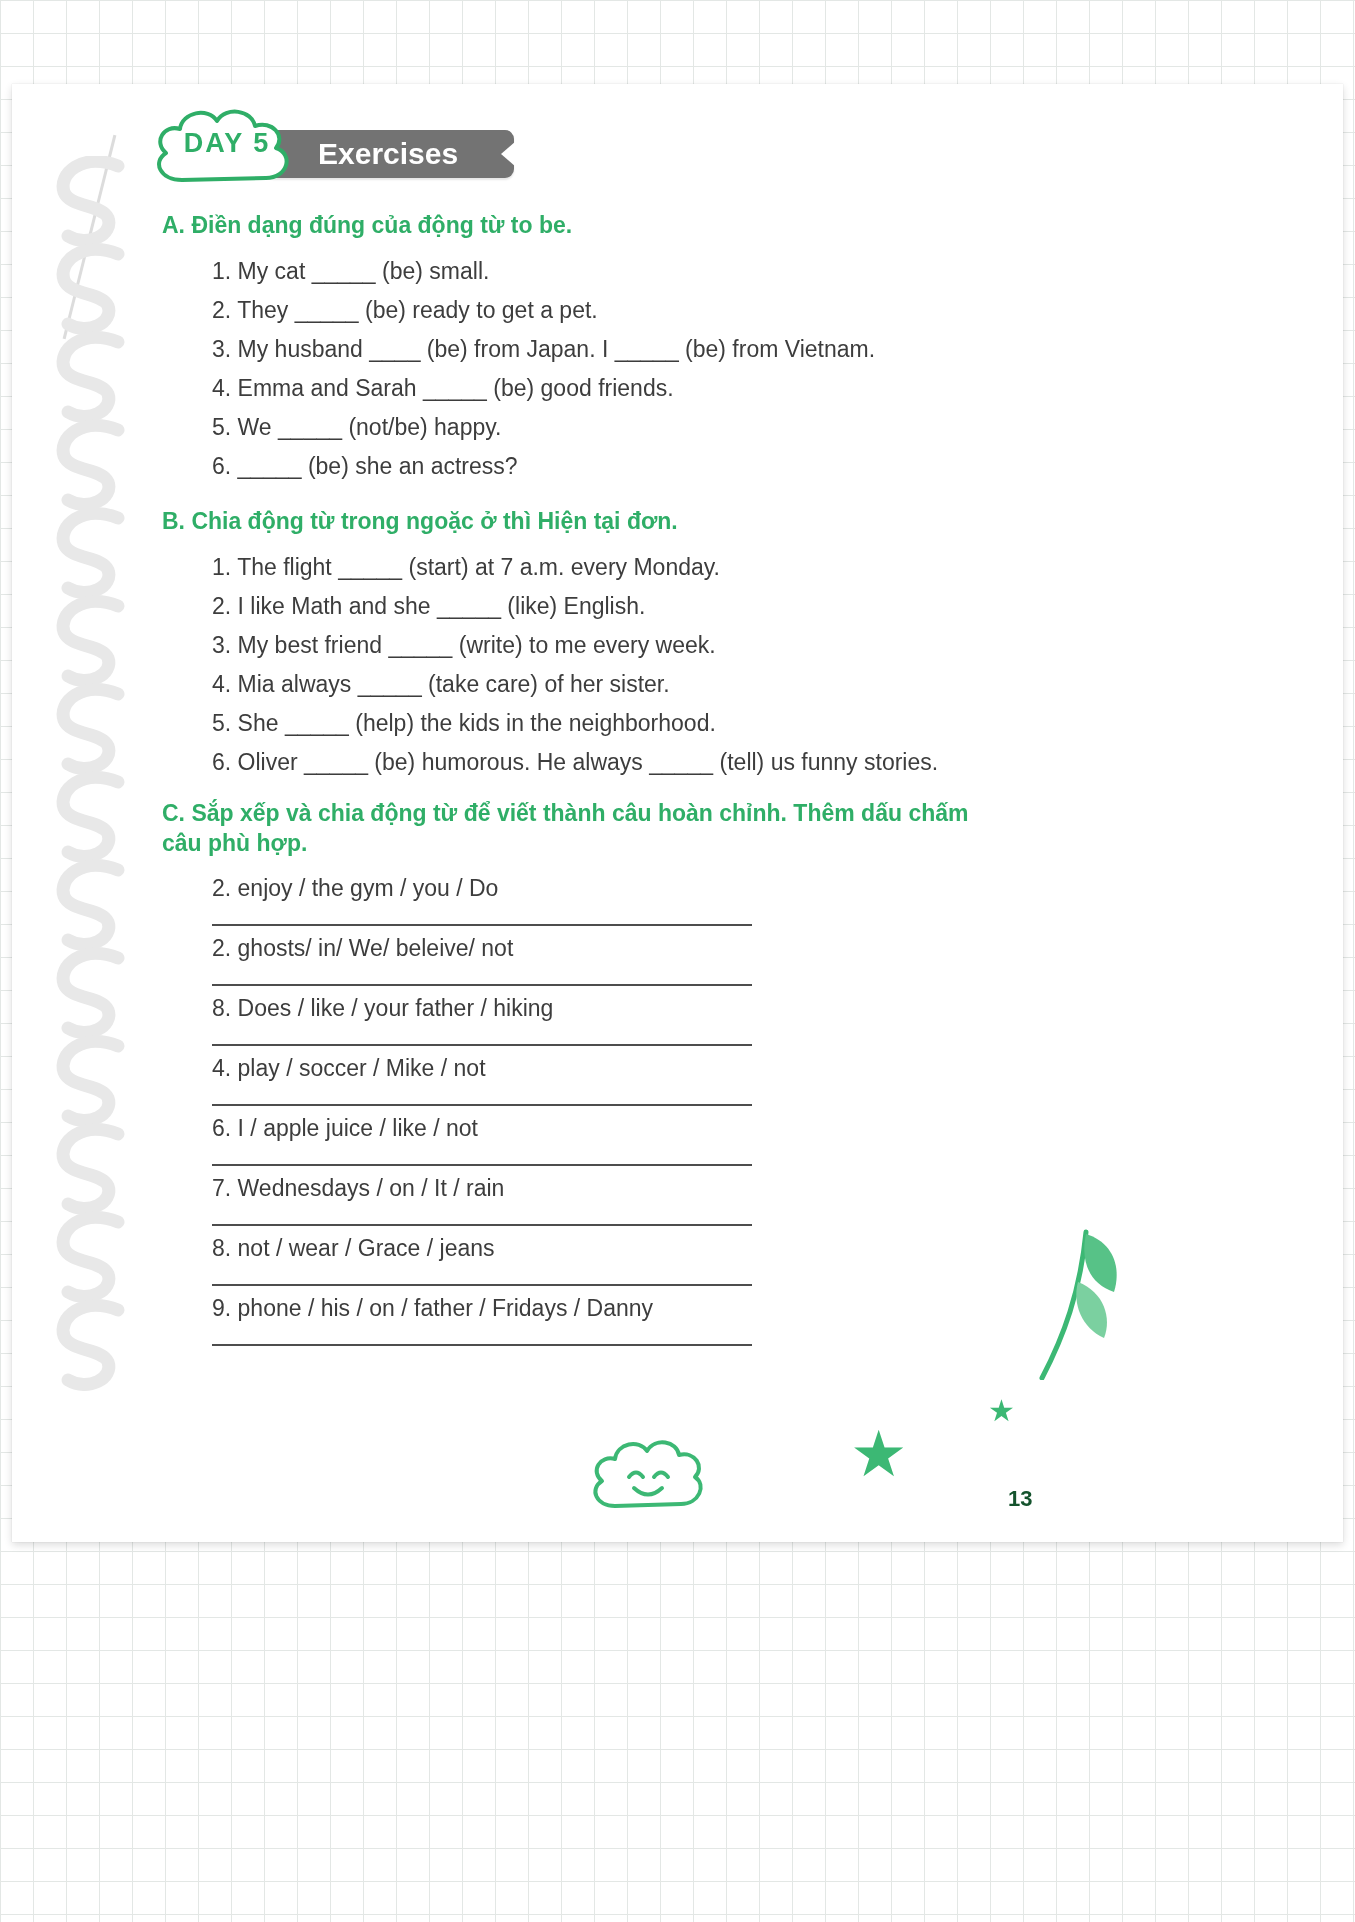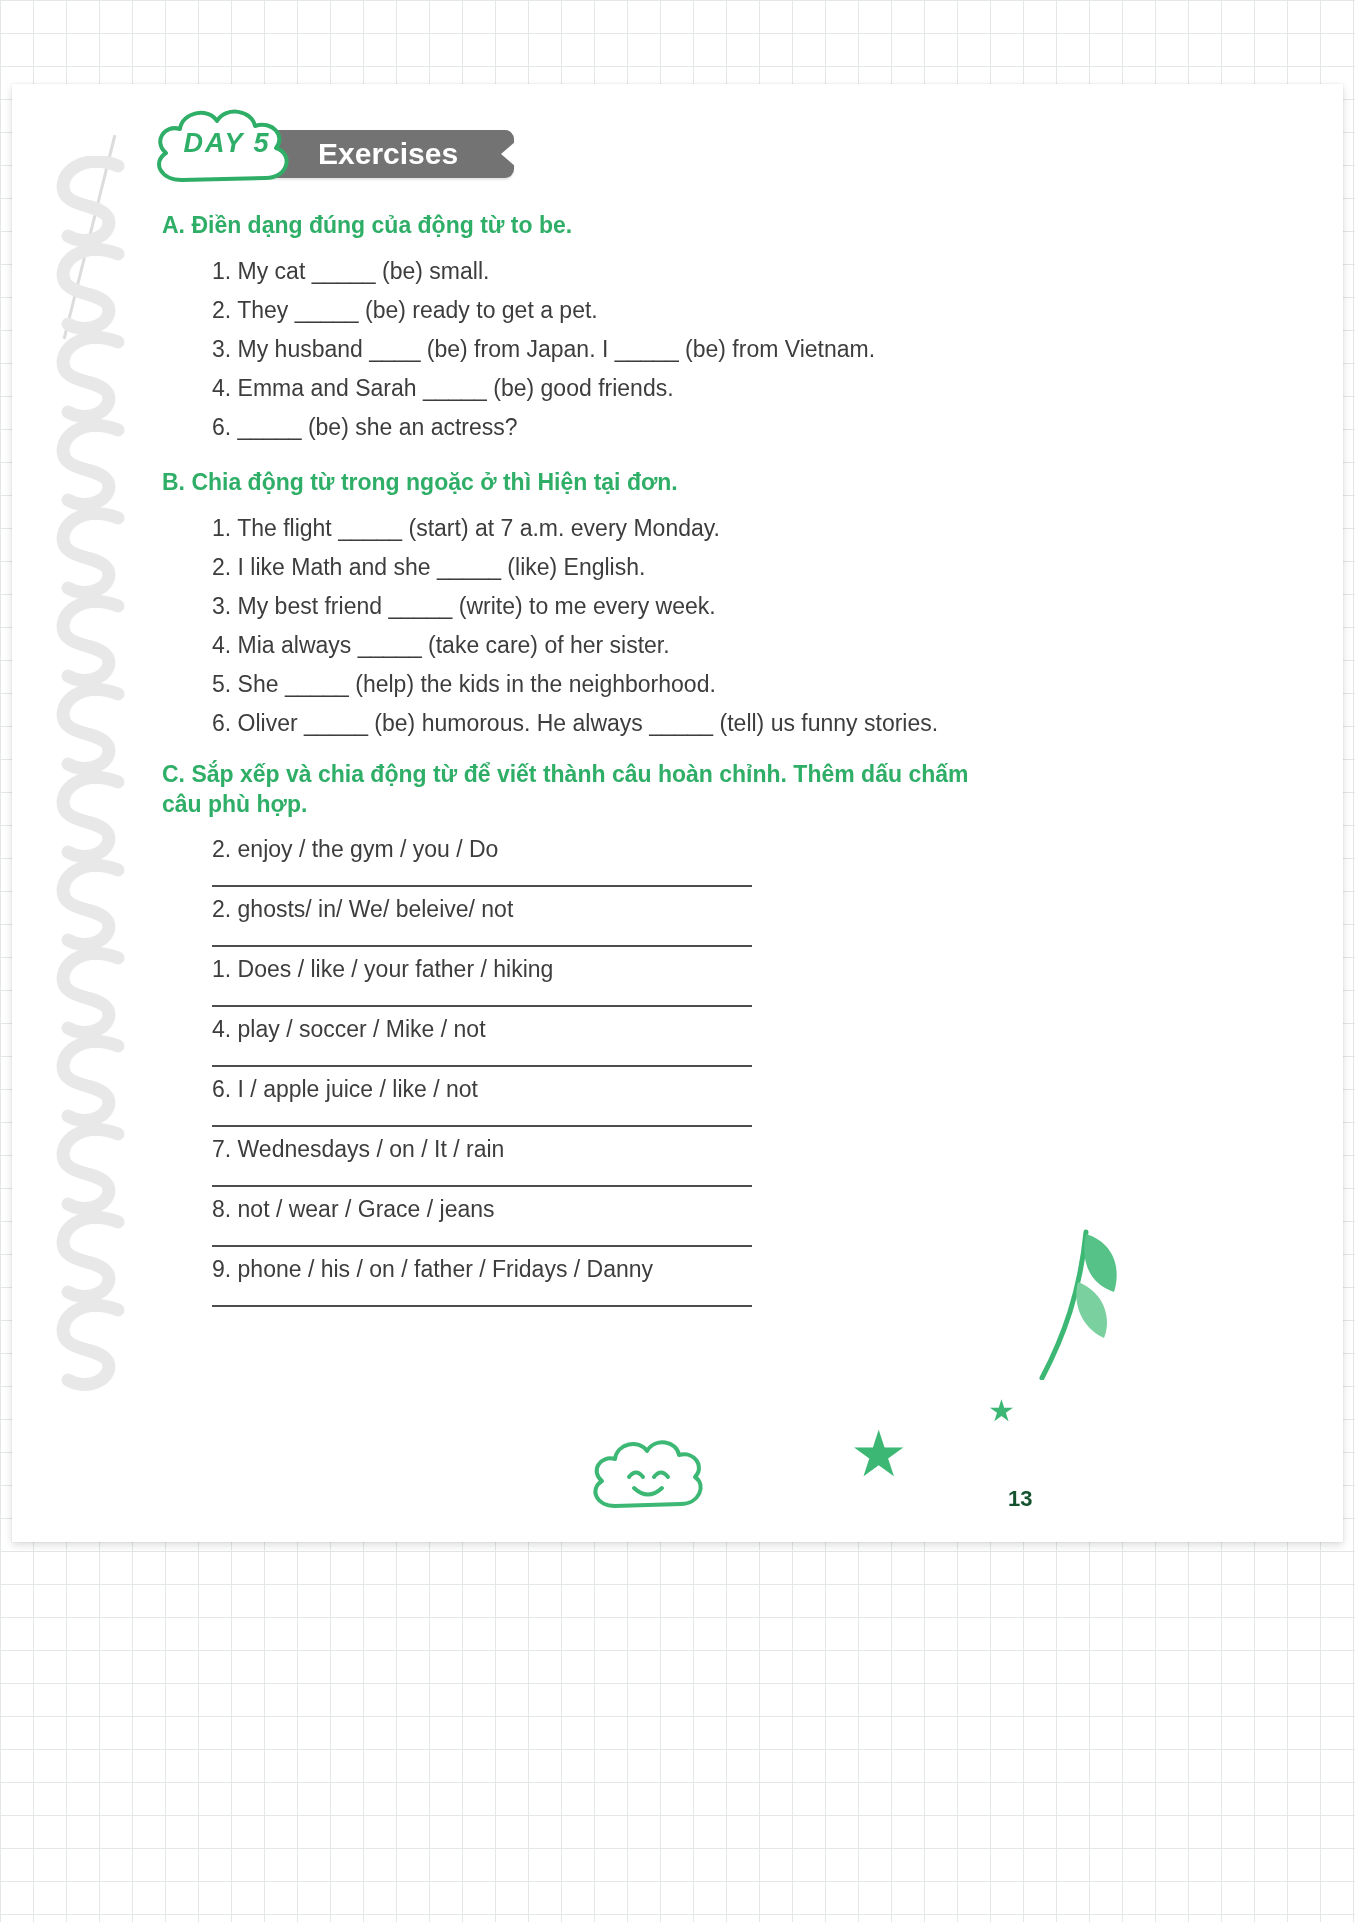--- a/index.html
+++ b/index.html
@@ -61,21 +61,20 @@
     border-right: 15px solid #ffffff;
   }
   .cloud-badge { position: absolute; left: 0; top: 0; width: 158px; height: 88px; }
   .cloud-badge svg { position: absolute; left: 0; top: 0; }
   .cloud-badge .day-label {
     position: absolute; left: 0; top: 24px; width: 158px;
     text-align: center;
     color: #2fae67;
     font-size: 27px;
     font-weight: 800;
-    font-style: italic;
     letter-spacing: 2px;
   }
 
   
   .content { position: absolute; left: 150px; top: 126px; width: 1070px; }
   .section-heading {
     color: #2fae67;
     font-size: 23px;
     font-weight: 700;
     line-height: 30px;
@@ -166,20 +165,21 @@
     <ul class="exercise-list ab-list">
 
         <li>1. My cat _____ (be) small.</li>
 
         <li>2. They _____ (be) ready to get a pet.</li>
 
         <li>3. My husband ____ (be) from Japan. I _____ (be) from Vietnam.</li>
 
         <li>4. Emma and Sarah _____ (be) good friends.</li>
 
+        <li>5. We _____ (not/be) happy.</li>
 
         <li>6. _____ (be) she an actress?</li>
       </ul>
 
     <h2 class="section-heading section-b-heading"><span>B. Chia động từ trong ngoặc ở </span><span class="it">thì Hiện tại đơn.</span></h2>
     <ul class="exercise-list ab-list">
 
         <li>1. The flight _____ (start) at 7 a.m. every Monday.</li>
 
         <li>2. I like Math and she _____ (like) English.</li>
@@ -200,21 +200,21 @@
           <span class="c-text">2. enjoy / the gym / you / Do</span>
           <div class="answer-line"></div>
         </li>
 
         <li>
           <span class="c-text">2. ghosts/ in/ We/ beleive/ not</span>
           <div class="answer-line"></div>
         </li>
 
         <li>
-          <span class="c-text">1. Does / like / your father / hiking</span>
+          <span class="c-text">8. Does / like / your father / hiking</span>
           <div class="answer-line"></div>
         </li>
 
         <li>
           <span class="c-text">4. play / soccer / Mike / not</span>
           <div class="answer-line"></div>
         </li>
 
 
         <li>

